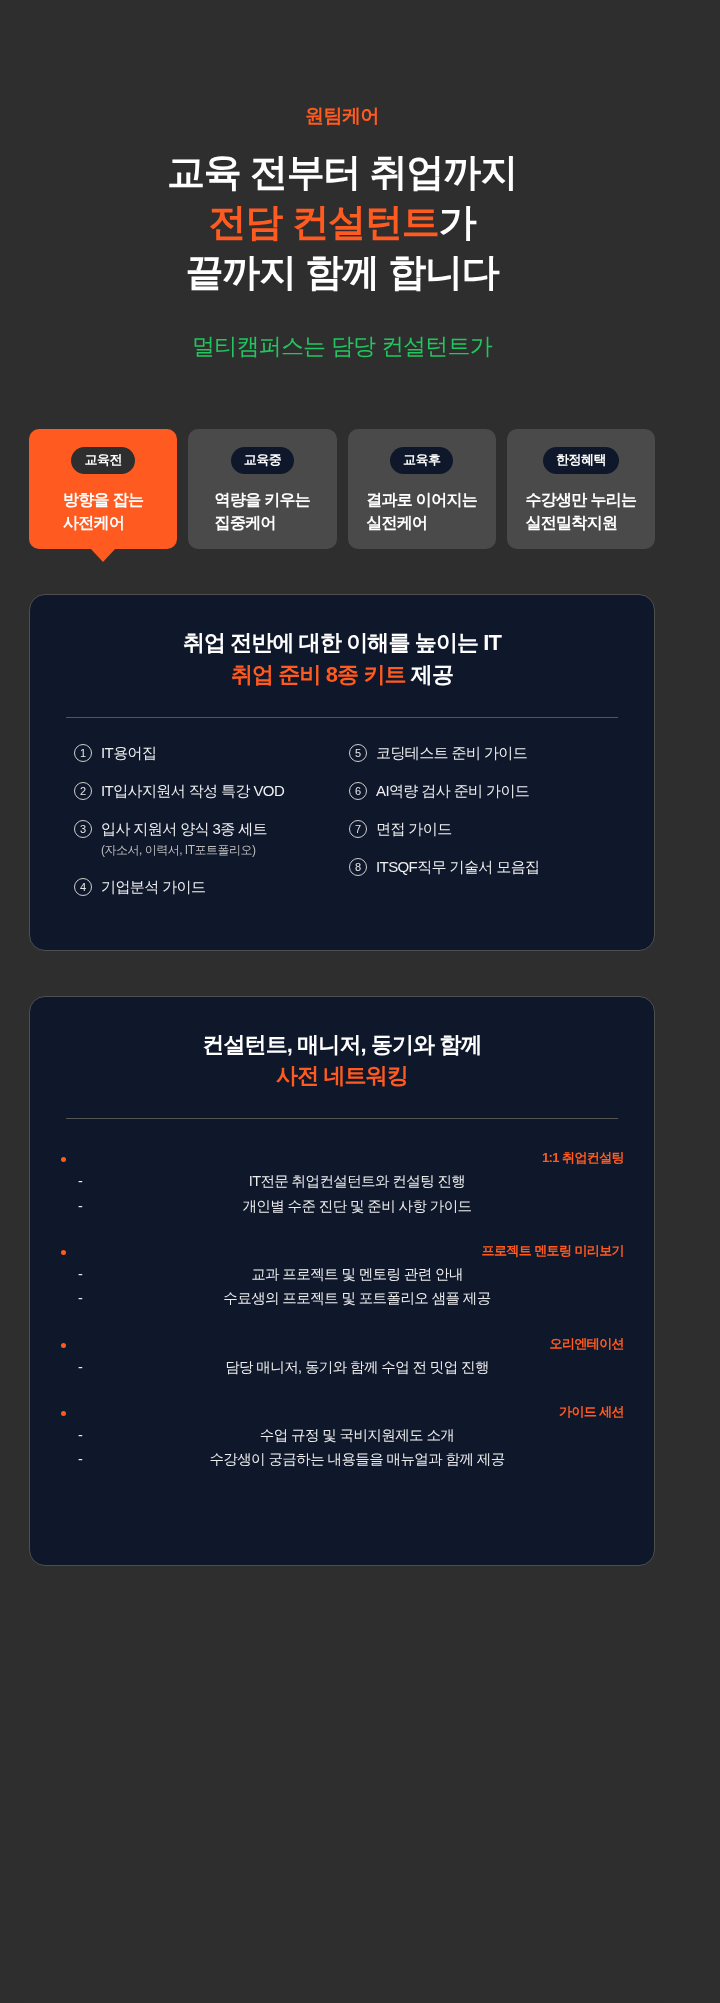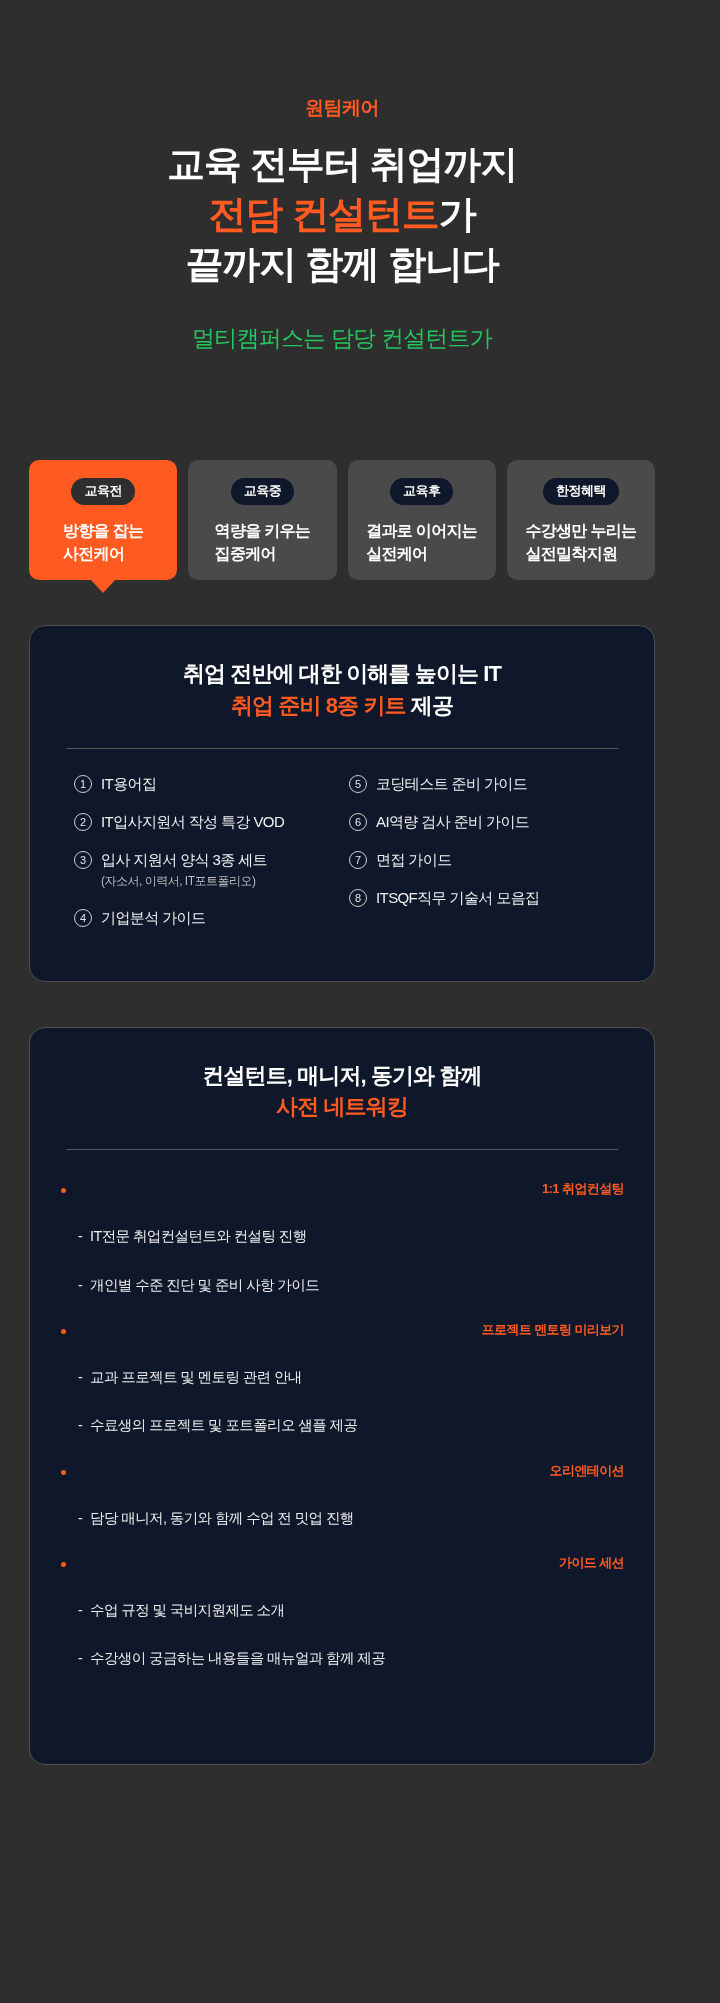--- a/index.html
+++ b/index.html
@@ -5,21 +5,21 @@
   * { box-sizing: border-box; margin: 0; padding: 0; }
   html, body {
     background: #2e2e2e;
     width: 720px;
     font-family: "Liberation Sans", sans-serif;
   }
   .page {
     width: 684px;
     min-height: 2003px;
     background: #2e2e2e;
-    padding: 0 29px;
+    padding: 8px 29px;
     position: relative;
     border-radius: 26px;
   }
 
   
   .eyebrow {
     text-align: center;
     color: #ff5a1f;
     font-size: 19px;
     font-weight: bold;
@@ -44,21 +44,21 @@
     line-height: 1.5;
     margin-top: 32px;
     letter-spacing: -0.8px;
     font-weight: 400;
   }
 
   
   .steps {
     display: flex;
     gap: 11px;
-    margin-top: 104px;
+    margin-top: 65px;
     justify-content: space-between;
   }
   .step {
     flex: 1 1 0;
     background: #4a4a4a;
     border-radius: 10px;
     height: 120px;
     display: flex;
     flex-direction: column;
     align-items: center;
@@ -173,23 +173,24 @@
     left: 1px; top: 8px;
     width: 5px; height: 5px;
     border-radius: 50%;
     background: #ff5a1f;
   }
   .net-sub {
     color: #ededed;
     font-size: 14.5px;
     letter-spacing: -0.6px;
     padding-left: 30px;
-    margin-top: 28px;
+    margin-top: 4px;
     position: relative;
     line-height: 1.4;
+    text-align: center;
   }
   .net-sub:before {
     content: "-";
     position: absolute;
     left: 18px; top: 0;
     color: #ededed;
   }
   .panel-network { padding-bottom: 70px; }
   .panel-network .divider { margin-bottom: 30px; }
   .bottom-space { height: 60px; }

